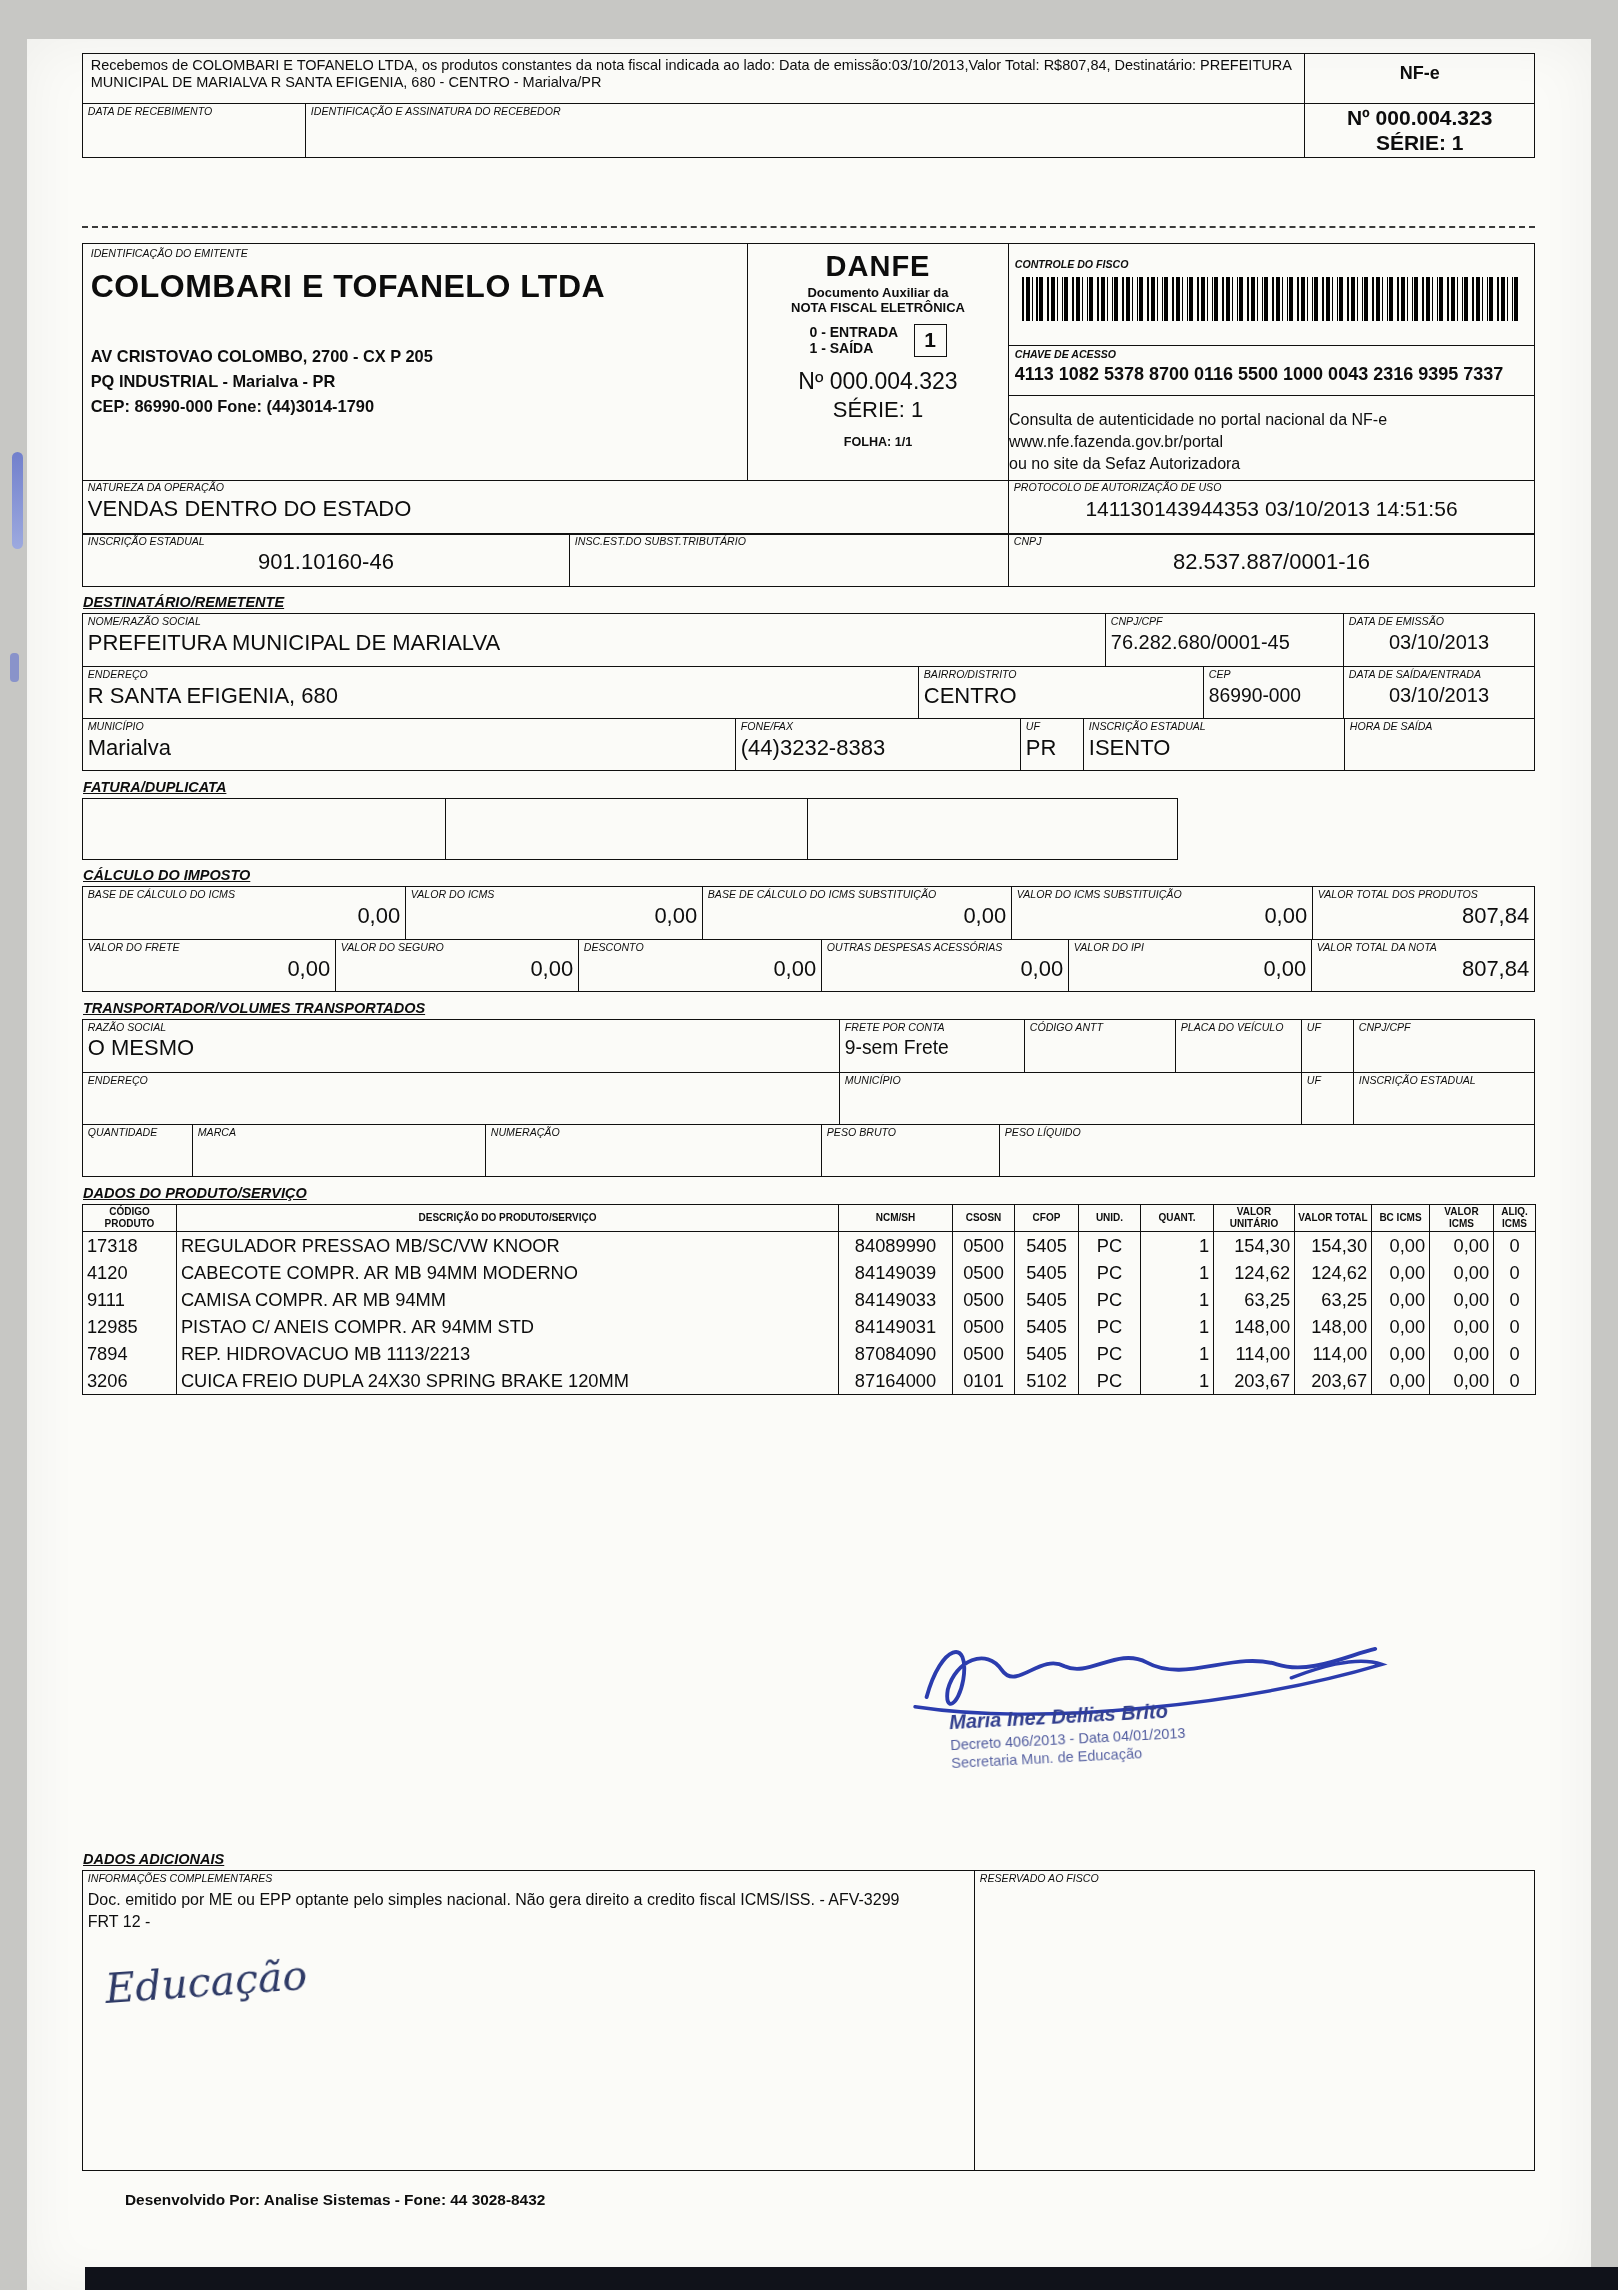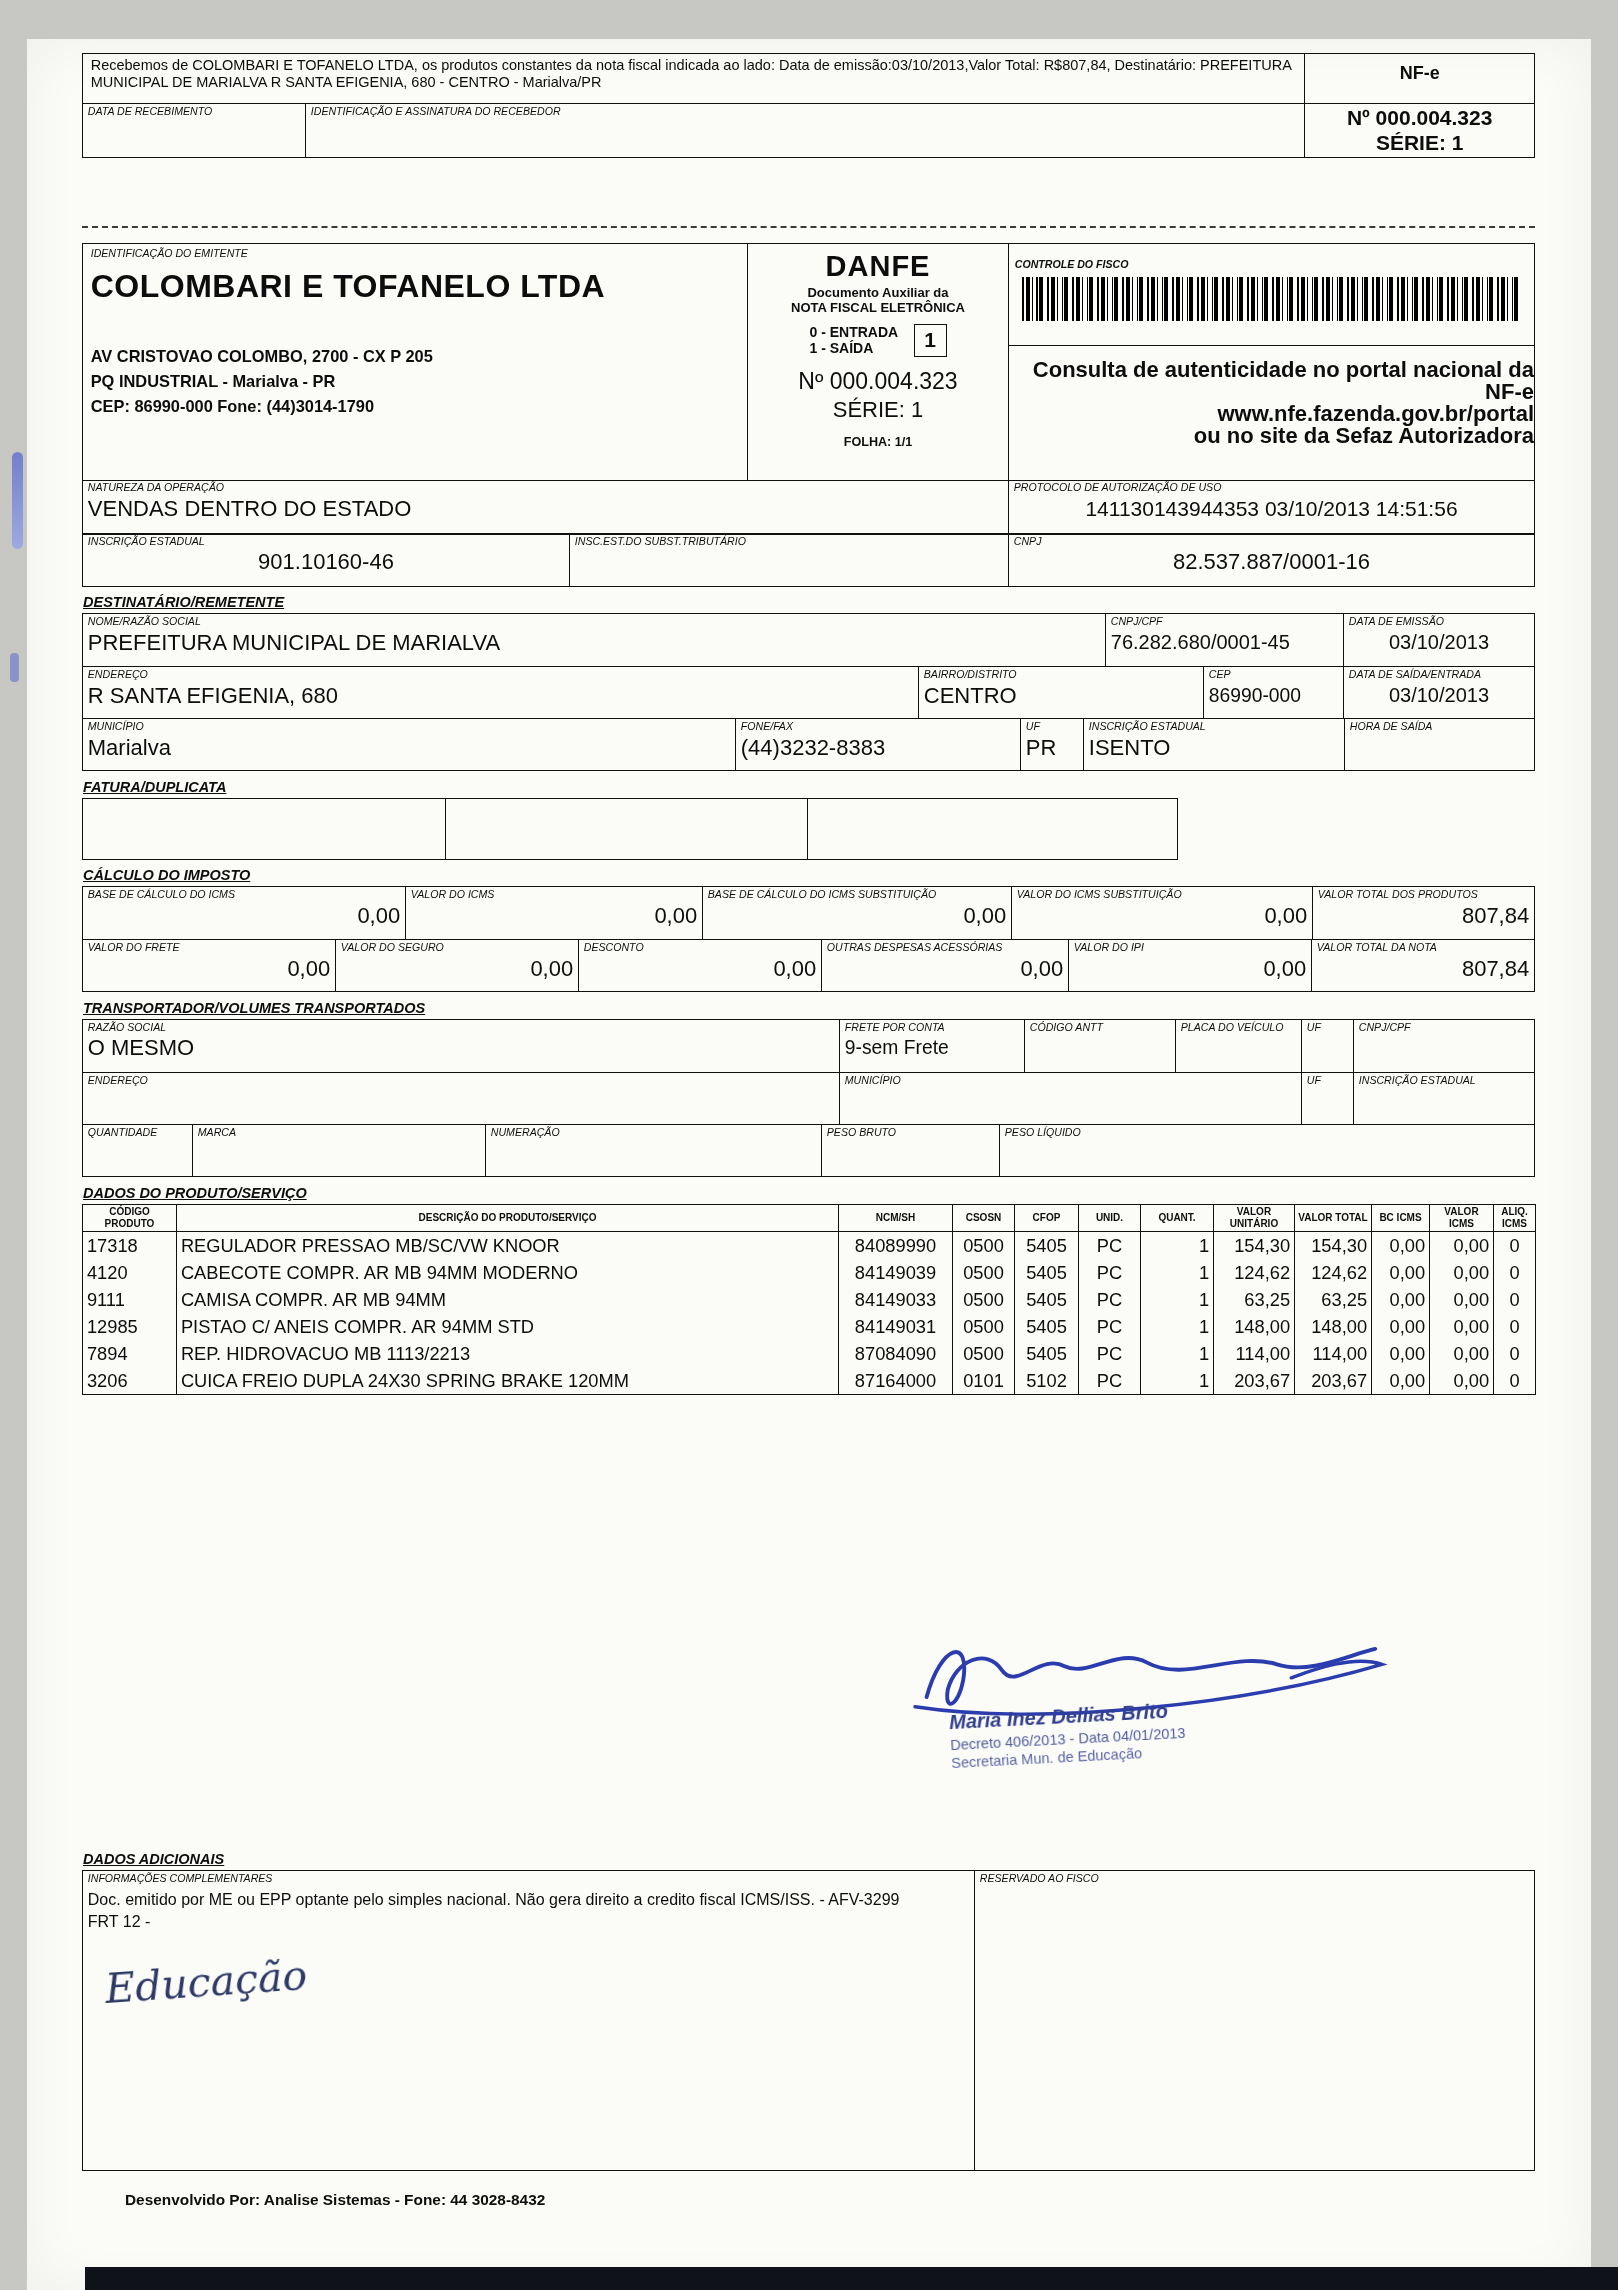--- a/index.html
+++ b/index.html
@@ -102,21 +102,25 @@
         </div>
         <div style="font-size:23px;margin-top:11.6px;">Nº 000.004.323</div>
         <div style="font-size:22px;margin-top:1.9px;">SÉRIE: 1</div>
         <div style="font-size:12.6px;font-weight:bold;margin-top:11.6px;">FOLHA: 1/1</div>
       </div>
       <div style="flex:1;border-left:1.9px solid #101010;display:flex;flex-direction:column;box-sizing:border-box;">
         <div style="height:90px;border-bottom:1.9px solid #101010;box-sizing:border-box;padding:2.9px 5.8px;margin-top:12px;">
           <div class="lbl" style="font-weight:bold;">CONTROLE DO FISCO</div>
           <div class="barcode"></div>
         </div>
-        <div style="flex:1;text-align:right;padding-top:12.6px;font-size:22px;font-weight:bold;line-height:22px;">
+        <div style="height:50px;border-bottom:1.9px solid #101010;box-sizing:border-box;padding:2.9px 5.8px;">
+          <div class="lbl" style="font-weight:bold;">CHAVE DE ACESSO</div>
+          <div style="font-size:18px;font-weight:bold;margin-top:2.9px;white-space:nowrap;">4113 1082 5378 8700 0116 5500 1000 0043 2316 9395 7337</div>
+        </div>
+        <div style="flex:1;text-align:left;padding-top:12.6px;font-size:16px;font-weight:normal;line-height:22px;">
           <div>Consulta de autenticidade no portal nacional da NF-e</div>
           <div>www.nfe.fazenda.gov.br/portal</div>
           <div>ou no site da Sefaz Autorizadora</div>
         </div>
       </div>
     </div>
 
     <div class="bx flex" style="height:55px;margin-top:-1.9px;">
       <div class="fc" style="width:925px;">
         <div class="lbl">NATUREZA DA OPERAÇÃO</div>

